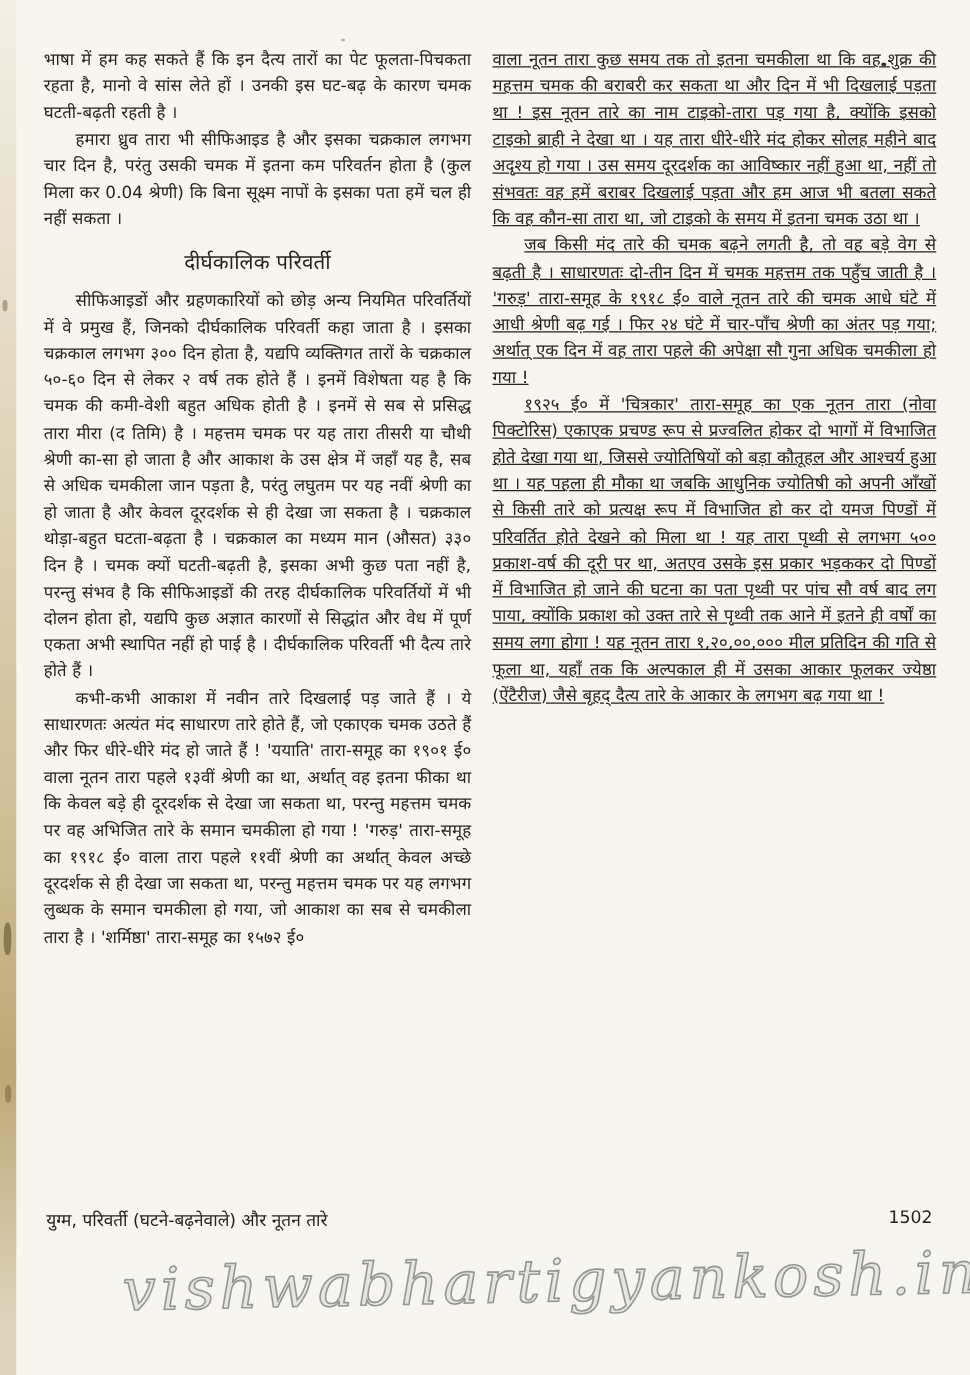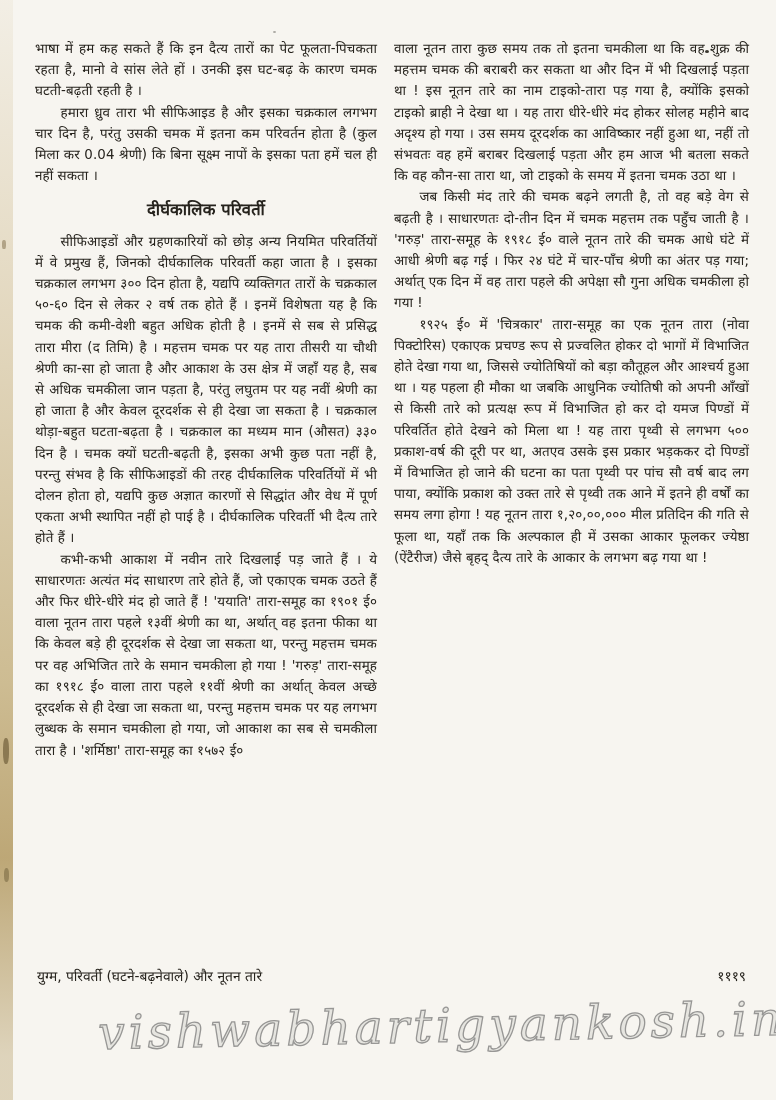--- a/index.html
+++ b/index.html
@@ -33,26 +33,26 @@
     position:absolute;top:38px;left:35px;right:27px;
     display:flex;gap:17px;justify-content:flex-end;
   }
   .column{
     font-size:13.4px;
     line-height:21.2px;
     text-align:justify;
     letter-spacing:.1px;
   }
   .col-left{width:342px;flex:none;}
-  .col-right{flex:1;}
+  .col-right{flex:1;text-decoration:underline;}
   .para{margin:0;}
   .indent{text-indent:1.9em;}
   .heading{
     text-align:center;
-    font-weight:bold;
+    font-weight:normal;
     font-size:16.5px;
     margin:13px 0 10px 0;
     text-indent:0;
   }
   .footer{
     position:absolute;left:37px;right:30px;top:966px;
     display:flex;justify-content:space-between;align-items:flex-start;
     font-size:13.8px;
   }
   .watermark{
@@ -96,16 +96,16 @@
       <p class="para indent">जब किसी मंद तारे की चमक बढ़ने लगती है, तो वह बड़े वेग से बढ़ती है । साधारणतः दो-तीन दिन में चमक महत्तम तक पहुँच जाती है । 'गरुड़' तारा-समूह के १९१८ ई० वाले नूतन तारे की चमक आधे घंटे में आधी श्रेणी बढ़ गई । फिर २४ घंटे में चार-पाँच श्रेणी का अंतर पड़ गया; अर्थात् एक दिन में वह तारा पहले की अपेक्षा सौ गुना अधिक चमकीला हो गया !</p>
       <p class="para indent">१९२५ ई० में 'चित्रकार' तारा-समूह का एक नूतन तारा (नोवा पिक्टोरिस) एकाएक प्रचण्ड रूप से प्रज्वलित होकर दो भागों में विभाजित होते देखा गया था, जिससे ज्योतिषियों को बड़ा कौतूहल और आश्चर्य हुआ था । यह पहला ही मौका था जबकि आधुनिक ज्योतिषी को अपनी आँखों से किसी तारे को प्रत्यक्ष रूप में विभाजित हो कर दो यमज पिण्डों में परिवर्तित होते देखने को मिला था ! यह तारा पृथ्वी से लगभग ५०० प्रकाश-वर्ष की दूरी पर था, अतएव उसके इस प्रकार भड़ककर दो पिण्डों में विभाजित हो जाने की घटना का पता पृथ्वी पर पांच सौ वर्ष बाद लग पाया, क्योंकि प्रकाश को उक्त तारे से पृथ्वी तक आने में इतने ही वर्षों का समय लगा होगा ! यह नूतन तारा १,२०,००,००० मील प्रतिदिन की गति से फूला था, यहाँ तक कि अल्पकाल ही में उसका आकार फूलकर ज्येष्ठा (ऐंटैरीज) जैसे बृहद् दैत्य तारे के आकार के लगभग बढ़ गया था !</p>
     </div>
 
   </div>
 
   <div class="watermark">vishwabhartigyankosh.in</div>
 
   <div class="footer">
     <span>युग्म, परिवर्ती (घटने-बढ़नेवाले) और नूतन तारे</span>
-    <span>१११९</span>
+    <span>1502</span>
   </div>
 
 </div>
 
 </body></html>

